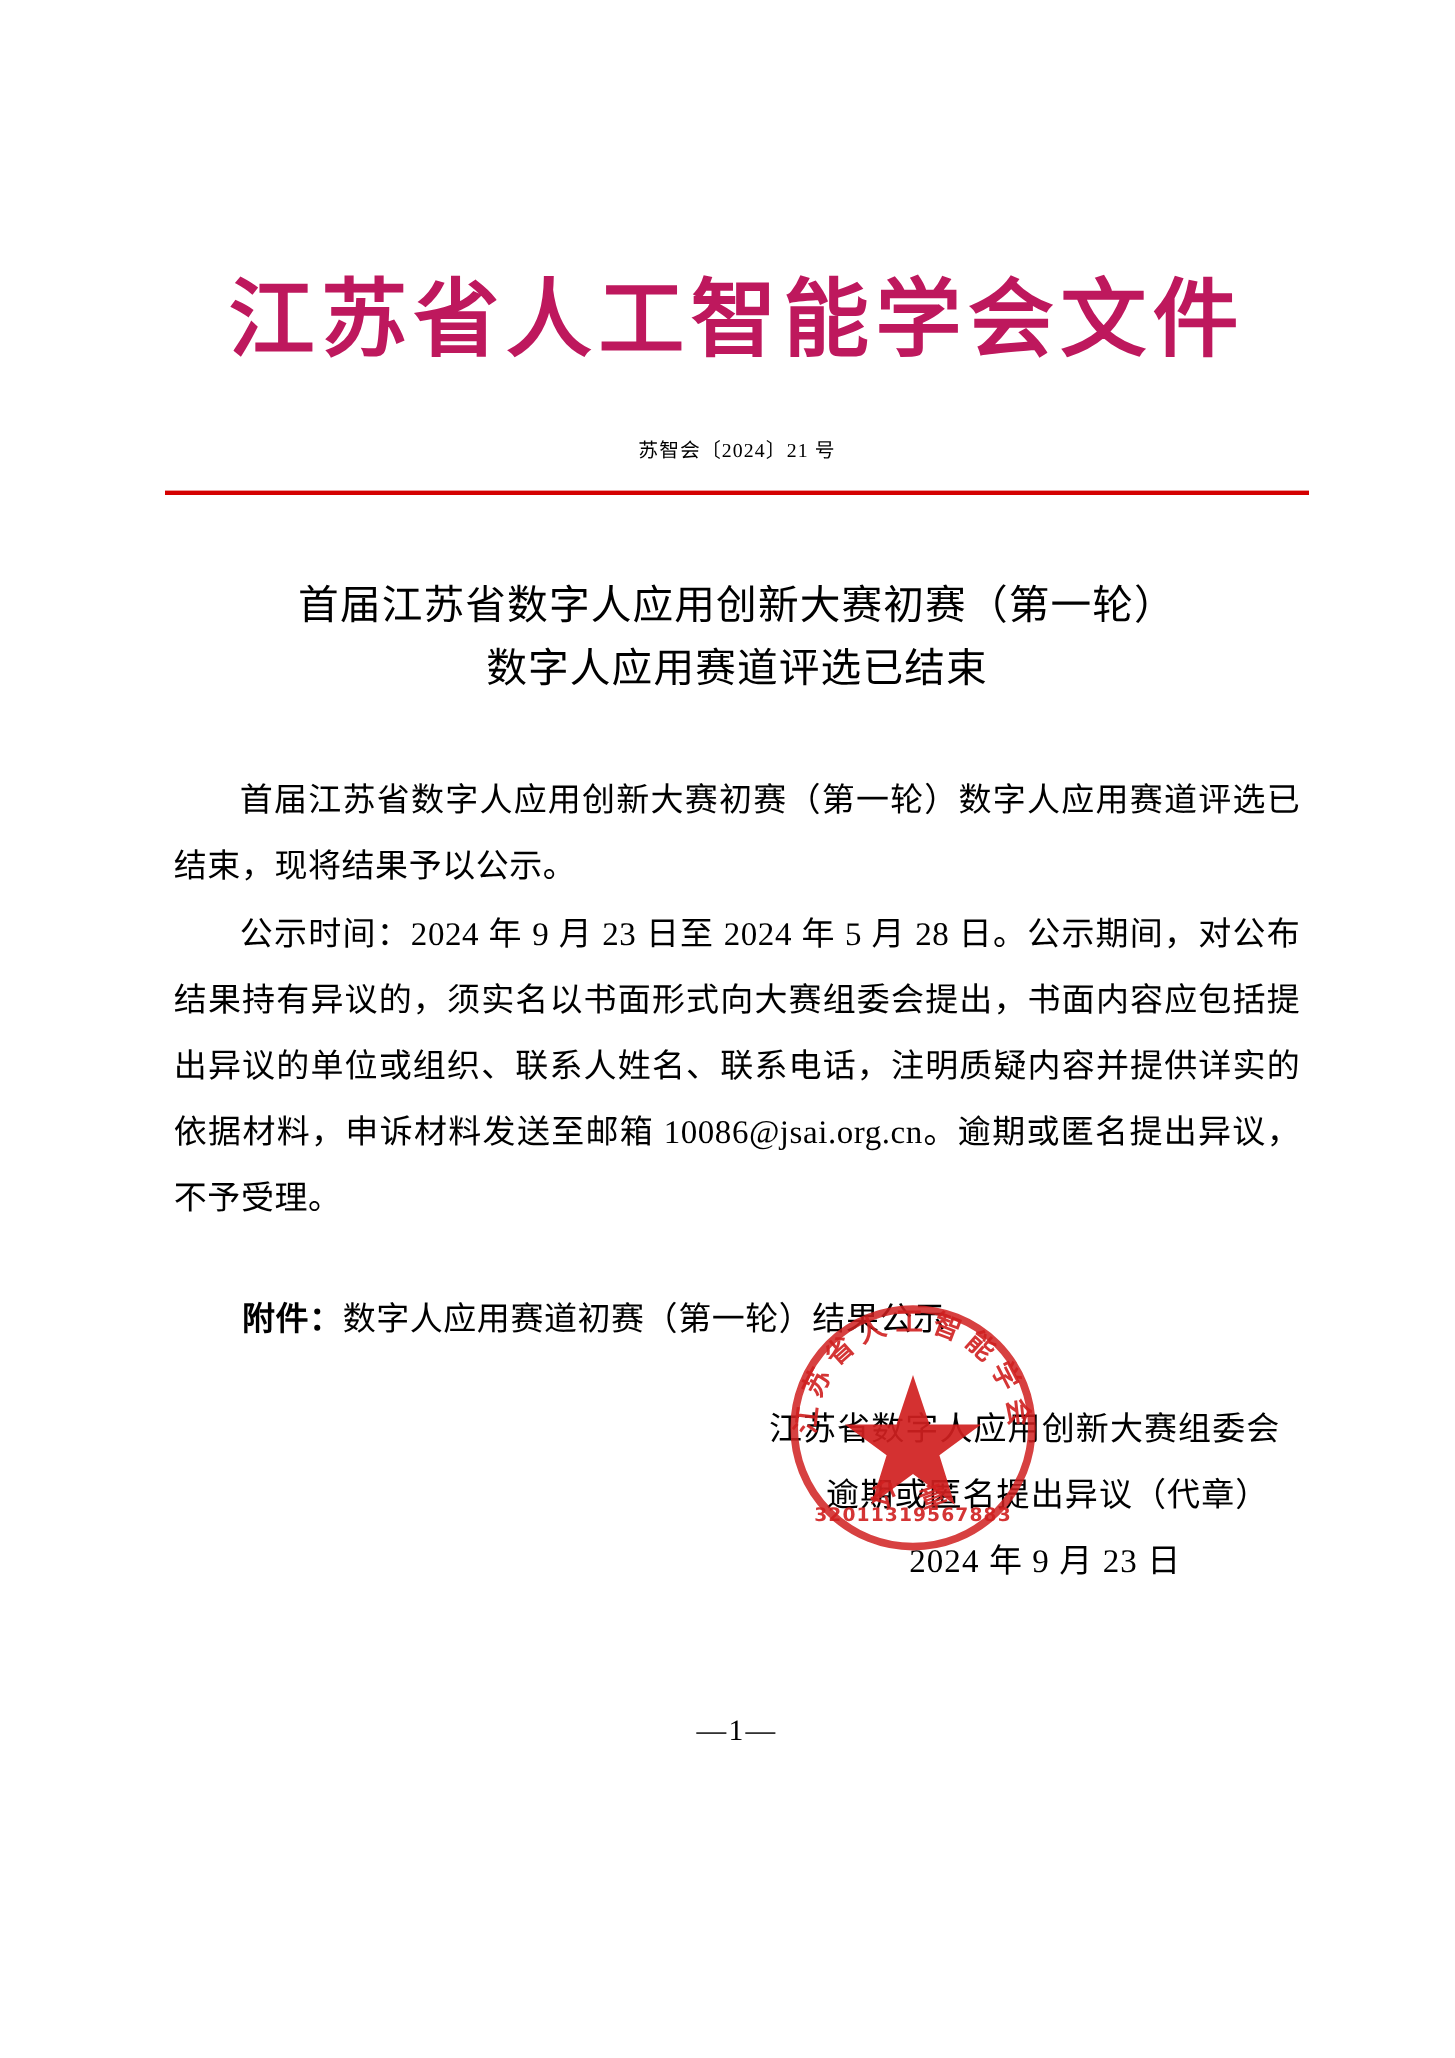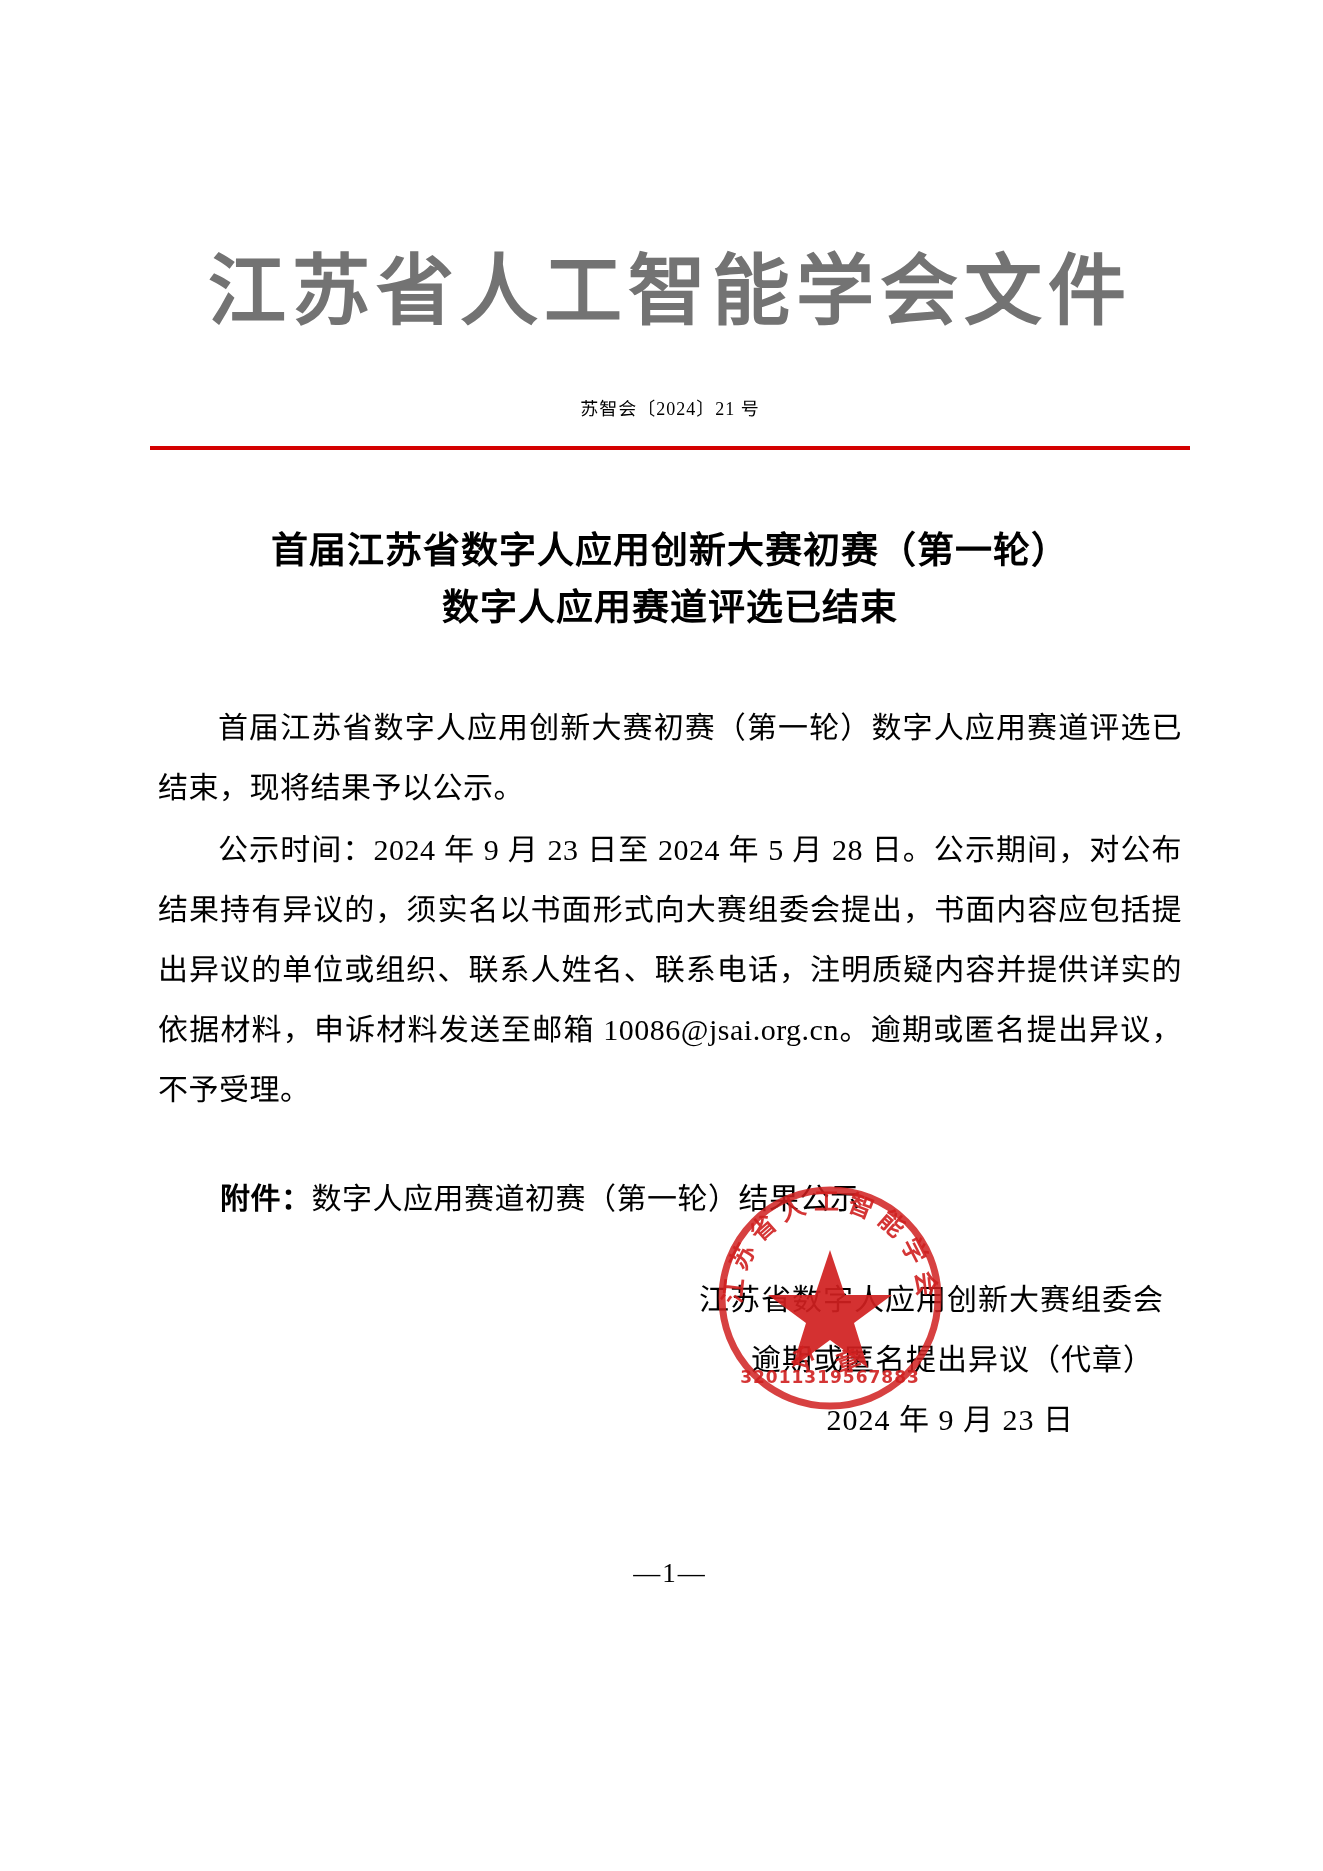--- a/index.html
+++ b/index.html
@@ -30,21 +30,21 @@
     left: 140px;
     top: 0;
     width: 1060px;
     height: 1871px;
   }
 
   
   .masthead {
     margin-top: 248px;
     text-align: center;
-    color: #737373;
+    color: #be185d;
     font-family: "DejaVu Serif", "Liberation Serif", serif;
     font-weight: bold;
     font-size: 78px;
     letter-spacing: 6px;
     line-height: 1.1;
     white-space: nowrap;
   }
 
   .doc-number {
     margin-top: 60px;
@@ -59,21 +59,21 @@
     width: 1040px;
     height: 4px;
     background: #d40000;
   }
 
   
   .doc-title {
     margin-top: 72px;
     text-align: center;
     font-family: "DejaVu Serif", "Liberation Serif", serif;
-    font-weight: bold;
+    font-weight: normal;
     font-size: 37px;
     line-height: 1.55;
     letter-spacing: 1px;
   }
 
   
   .body-text {
     margin-top: 62px;
     font-size: 30px;
     line-height: 2.0;

